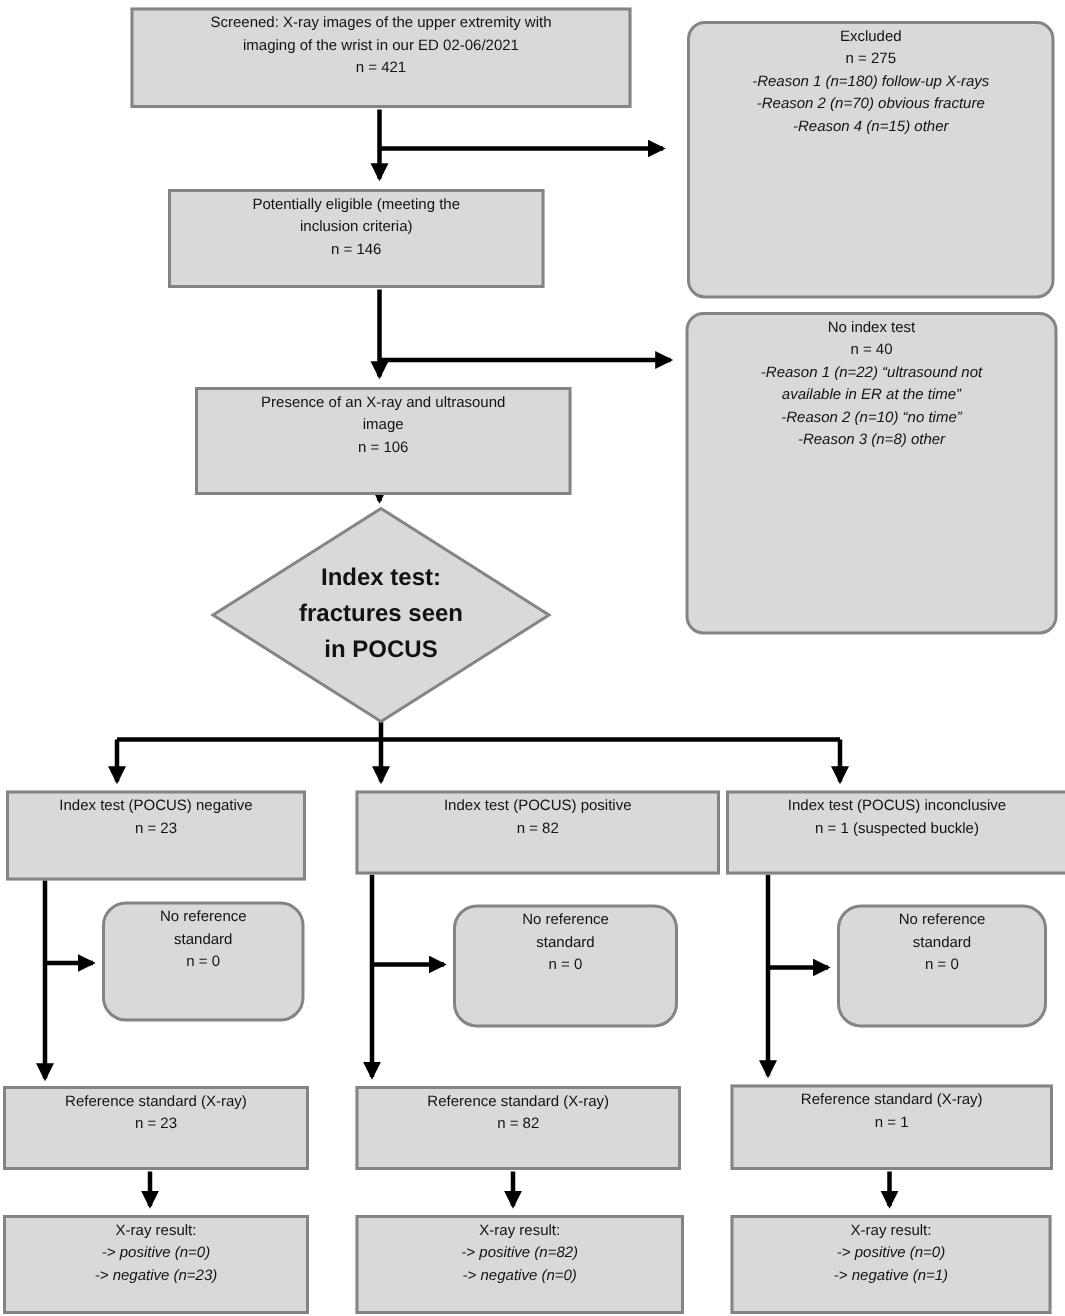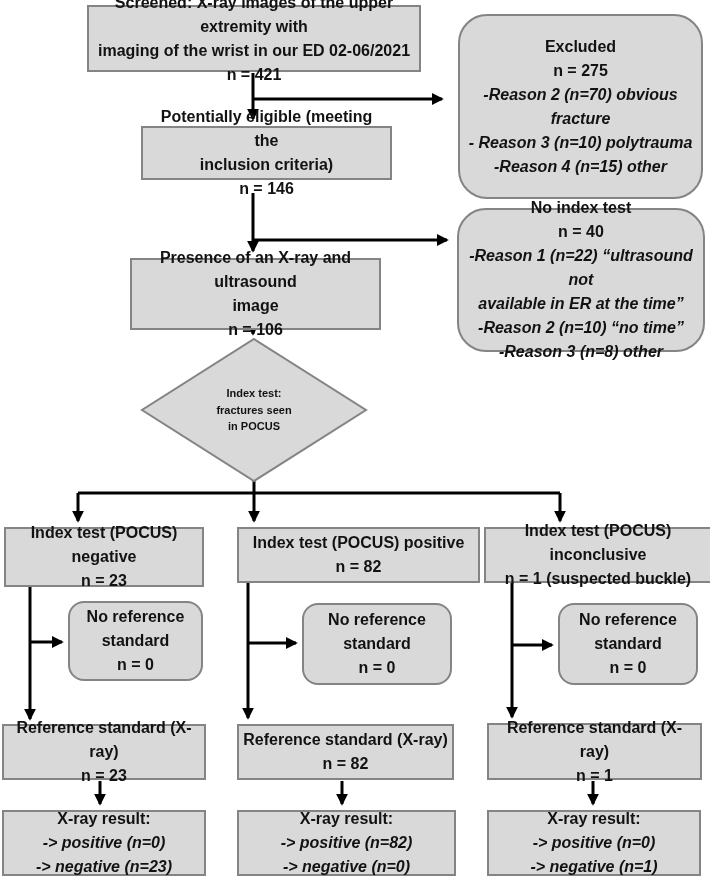--- a/index.html
+++ b/index.html
@@ -13,41 +13,40 @@
   }
   #arrows{position:absolute;left:0;top:0;width:710px;height:877px;}
   .box{
     position:absolute;
     box-sizing:border-box;
     background:#d9d9d9;
     border:2px solid #848484;
     display:flex;
     flex-direction:column;
     align-items:center;
-    justify-content:center;
     text-align:center;
-    font-weight:700;
-    font-size:16px;
+    font-weight:400;
+    font-size:10px;
     line-height:1.5;
     white-space:pre-line;
     padding:1px 4px;
   }
-  .round-lg{border-radius:29px;}
+  .round-lg{border-radius:12px;}
   .round-sm{border-radius:16px;}
   .it{font-style:italic;}
   .diamond-label{
     position:absolute;
     background:transparent;
     border:none;
     display:flex;
     align-items:center;
     justify-content:center;
     text-align:center;
     font-weight:700;
-    font-size:11px;
+    font-size:16px;
     line-height:1.5;
     white-space:pre-line;
   }
 </style>
 </head>
 <body>
 
 <div id="figure">
 
   <svg id="arrows" viewBox="0 0 710 877" xmlns="http://www.w3.org/2000/svg">
@@ -93,32 +92,32 @@
 
   <div class="box" style="left:87px;top:5px;width:334px;height:67px;">
     <div>Screened: X-ray images of the upper extremity with
 imaging of the wrist in our ED 02-06/2021
 n = 421</div>
   </div>
 
   <div class="box round-lg" style="left:458px;top:14px;width:245px;height:185px;">
     <div>Excluded</div>
     <div>n = 275</div>
+    <div class="it">-Reason 1 (n=180) follow-up X-rays</div>
     <div class="it">-Reason 2 (n=70) obvious fracture</div>
-    <div class="it">- Reason 3 (n=10) polytrauma</div>
     <div class="it">-Reason 4 (n=15) other</div>
   </div>
 
-  <div class="box" style="left:141px;top:126px;width:251px;height:54px;">
+  <div class="box" style="left:112px;top:126px;width:251px;height:66px;">
     <div>Potentially eligible (meeting the
 inclusion criteria)
 n = 146</div>
   </div>
 
-  <div class="box round-lg" style="left:457px;top:208px;width:248px;height:144px;">
+  <div class="box round-lg" style="left:457px;top:208px;width:248px;height:215px;">
     <div>No index test</div>
     <div>n = 40</div>
     <div class="it">-Reason 1 (n=22) “ultrasound not
 available in ER at the time”</div>
     <div class="it">-Reason 2 (n=10) “no time”</div>
     <div class="it">-Reason 3 (n=8) other</div>
   </div>
 
   <div class="box" style="left:130px;top:258px;width:251px;height:72px;">
     <div>Presence of an X-ray and ultrasound

